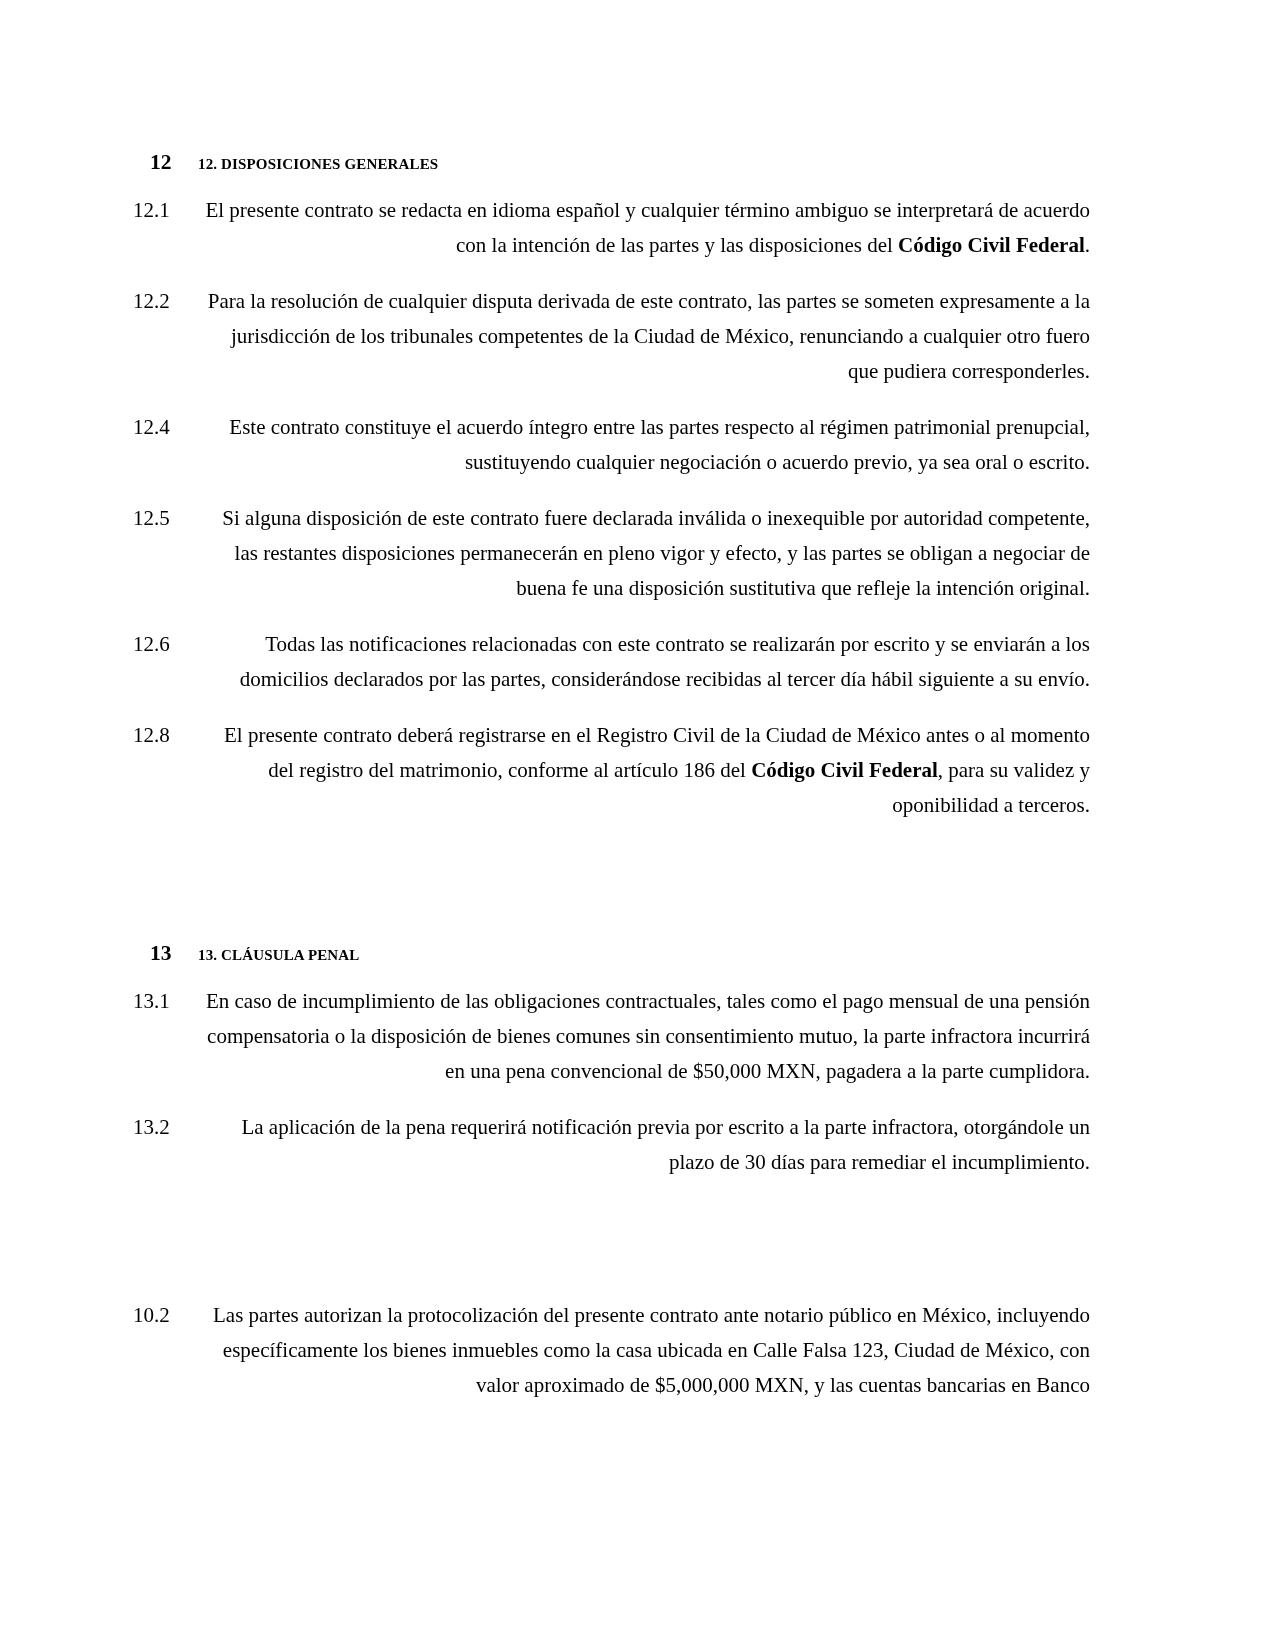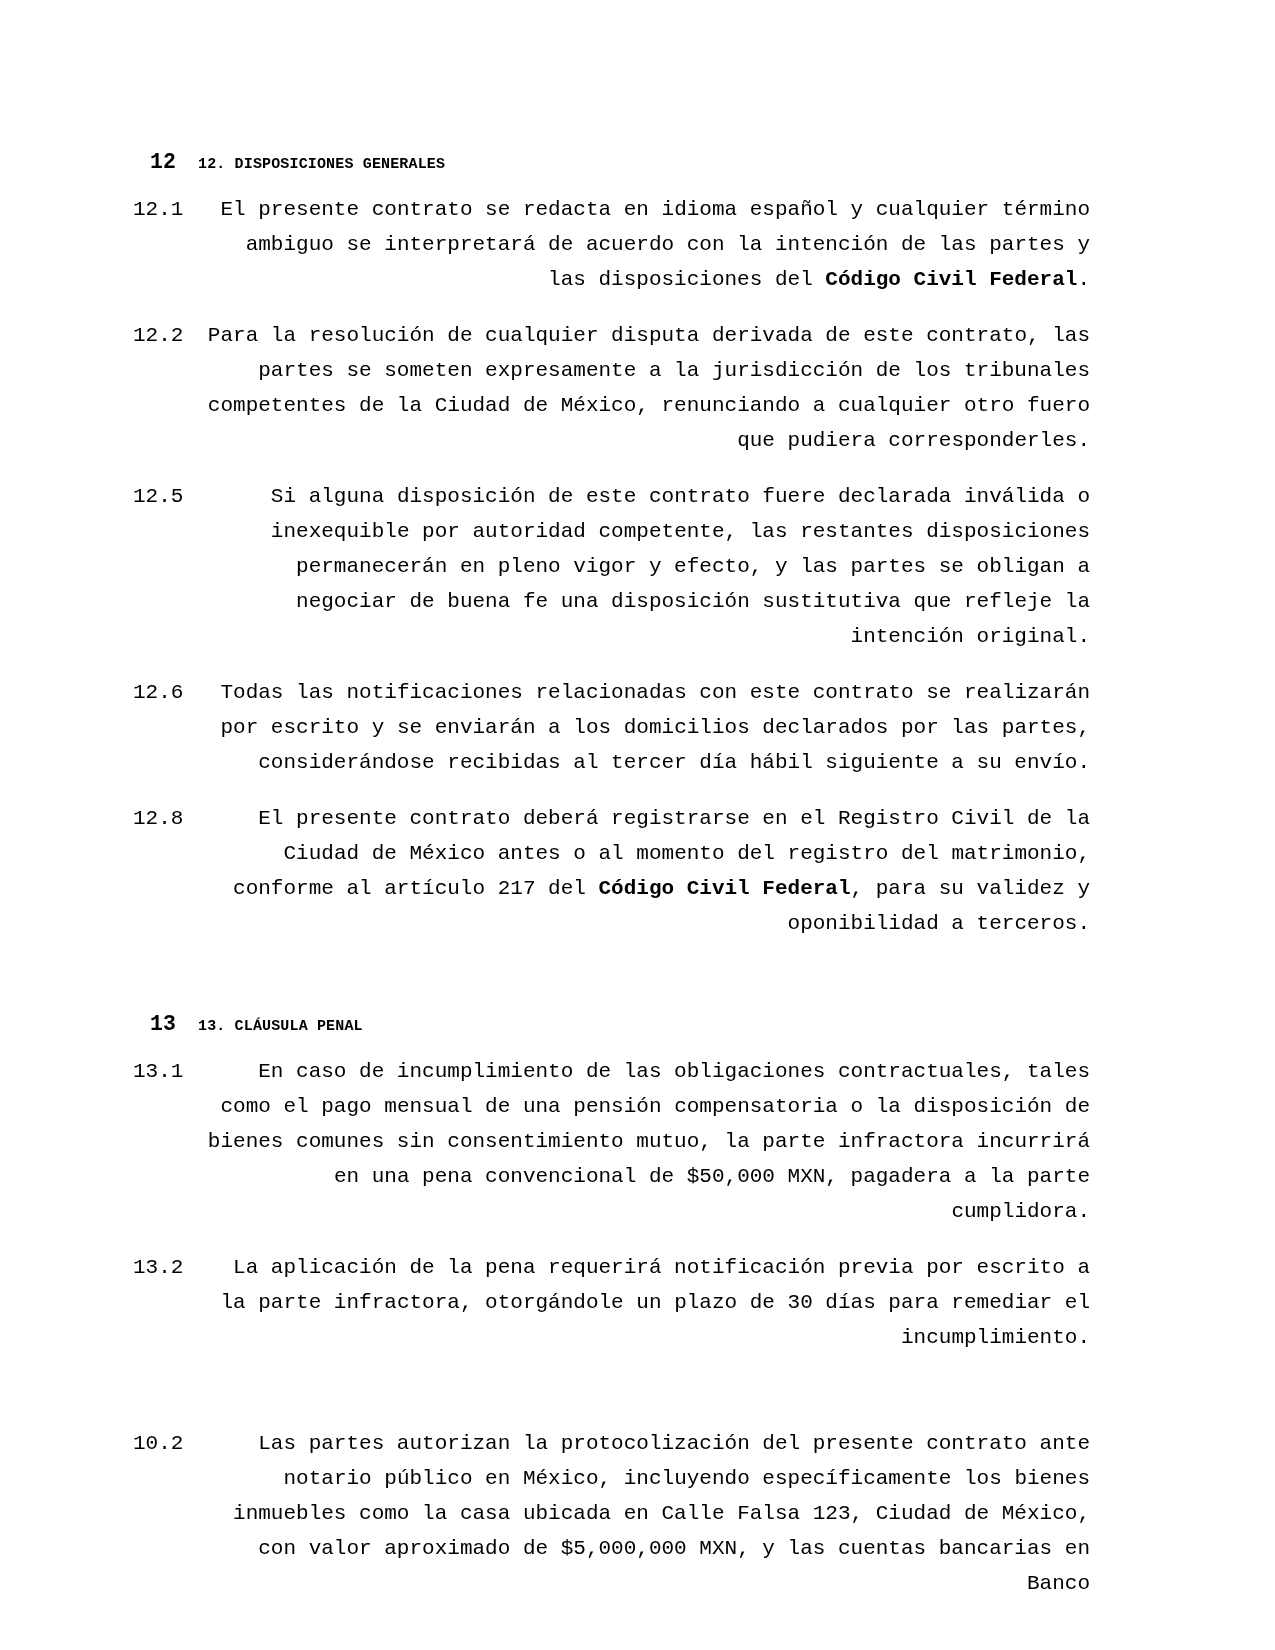--- a/index.html
+++ b/index.html
@@ -12,21 +12,20 @@
     color: #000000;
   }
   .page {
     width: 1275px;
     height: 1650px;
     background: #ffffff;
     position: relative;
     box-sizing: border-box;
     padding: 150px 185px 0 133px;
     overflow: hidden;
-    font-family: Liberation Mono, monospace;
   }
   .doc-body {
     width: 957px;
   }
 
   
   .section-heading {
     display: flex;
     align-items: baseline;
     margin: 0 0 18px 0;
@@ -40,21 +39,21 @@
     letter-spacing: 0.1px;
   }
   .section-heading .sec-title {
     font-weight: bold;
     font-size: 15px;
     letter-spacing: 0.15px;
   }
 
   
   .section-block + .section-block {
-    margin-top: 71px;
+    margin-top: 118px;
   }
 
   
   .clause {
     display: flex;
     align-items: baseline;
     margin: 0 0 21px 0;
   }
   .clause .clause-num {
     width: 65px;
@@ -85,30 +84,34 @@
         </div>
         <div class="clause">
           <span class="clause-num">12.1</span>
           <span class="clause-text"><span>El presente contrato se redacta en idioma español y cualquier término ambiguo se interpretará de acuerdo con la intención de las partes y las disposiciones del </span><b>Código Civil Federal</b><span>.</span></span>
         </div>
         <div class="clause">
           <span class="clause-num">12.2</span>
           <span class="clause-text"><span>Para la resolución de cualquier disputa derivada de este contrato, las partes se someten expresamente a la jurisdicción de los tribunales competentes de la Ciudad de México, renunciando a cualquier otro fuero que pudiera corresponderles.</span></span>
         </div>
         <div class="clause">
+          <span class="clause-num">12.4</span>
+          <span class="clause-text"><span>Este contrato constituye el acuerdo íntegro entre las partes respecto al régimen patrimonial prenupcial, sustituyendo cualquier negociación o acuerdo previo, ya sea oral o escrito.</span></span>
+        </div>
+        <div class="clause">
           <span class="clause-num">12.5</span>
           <span class="clause-text"><span>Si alguna disposición de este contrato fuere declarada inválida o inexequible por autoridad competente, las restantes disposiciones permanecerán en pleno vigor y efecto, y las partes se obligan a negociar de buena fe una disposición sustitutiva que refleje la intención original.</span></span>
         </div>
         <div class="clause">
           <span class="clause-num">12.6</span>
           <span class="clause-text"><span>Todas las notificaciones relacionadas con este contrato se realizarán por escrito y se enviarán a los domicilios declarados por las partes, considerándose recibidas al tercer día hábil siguiente a su envío.</span></span>
         </div>
         <div class="clause">
           <span class="clause-num">12.8</span>
-          <span class="clause-text"><span>El presente contrato deberá registrarse en el Registro Civil de la Ciudad de México antes o al momento del registro del matrimonio, conforme al artículo 217 del </span><b>Código Civil Federal</b><span>, para su validez y oponibilidad a terceros.</span></span>
+          <span class="clause-text"><span>El presente contrato deberá registrarse en el Registro Civil de la Ciudad de México antes o al momento del registro del matrimonio, conforme al artículo 186 del </span><b>Código Civil Federal</b><span>, para su validez y oponibilidad a terceros.</span></span>
         </div>
       </div>
       <div class="section-block">
         <div class="section-heading">
           <span class="sec-num">13</span>
           <span class="sec-title">13. CLÁUSULA PENAL</span>
         </div>
         <div class="clause">
           <span class="clause-num">13.1</span>
           <span class="clause-text"><span>En caso de incumplimiento de las obligaciones contractuales, tales como el pago mensual de una pensión compensatoria o la disposición de bienes comunes sin consentimiento mutuo, la parte infractora incurrirá en una pena convencional de $50,000 MXN, pagadera a la parte cumplidora.</span></span>

